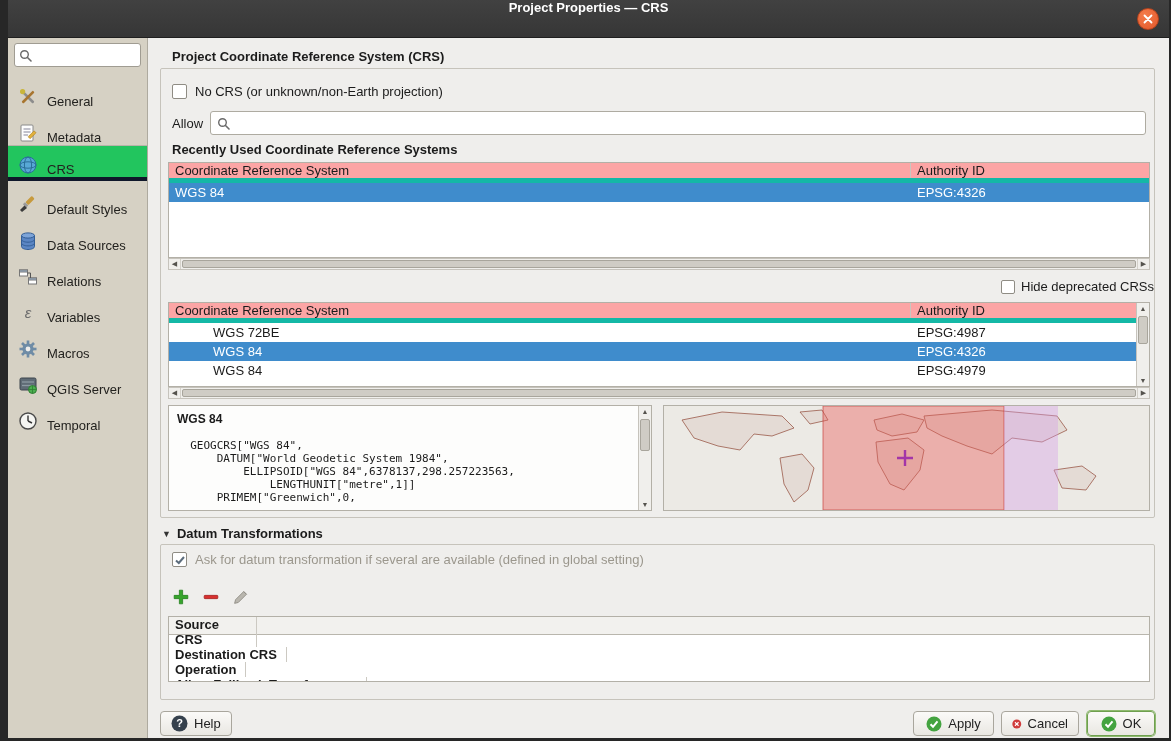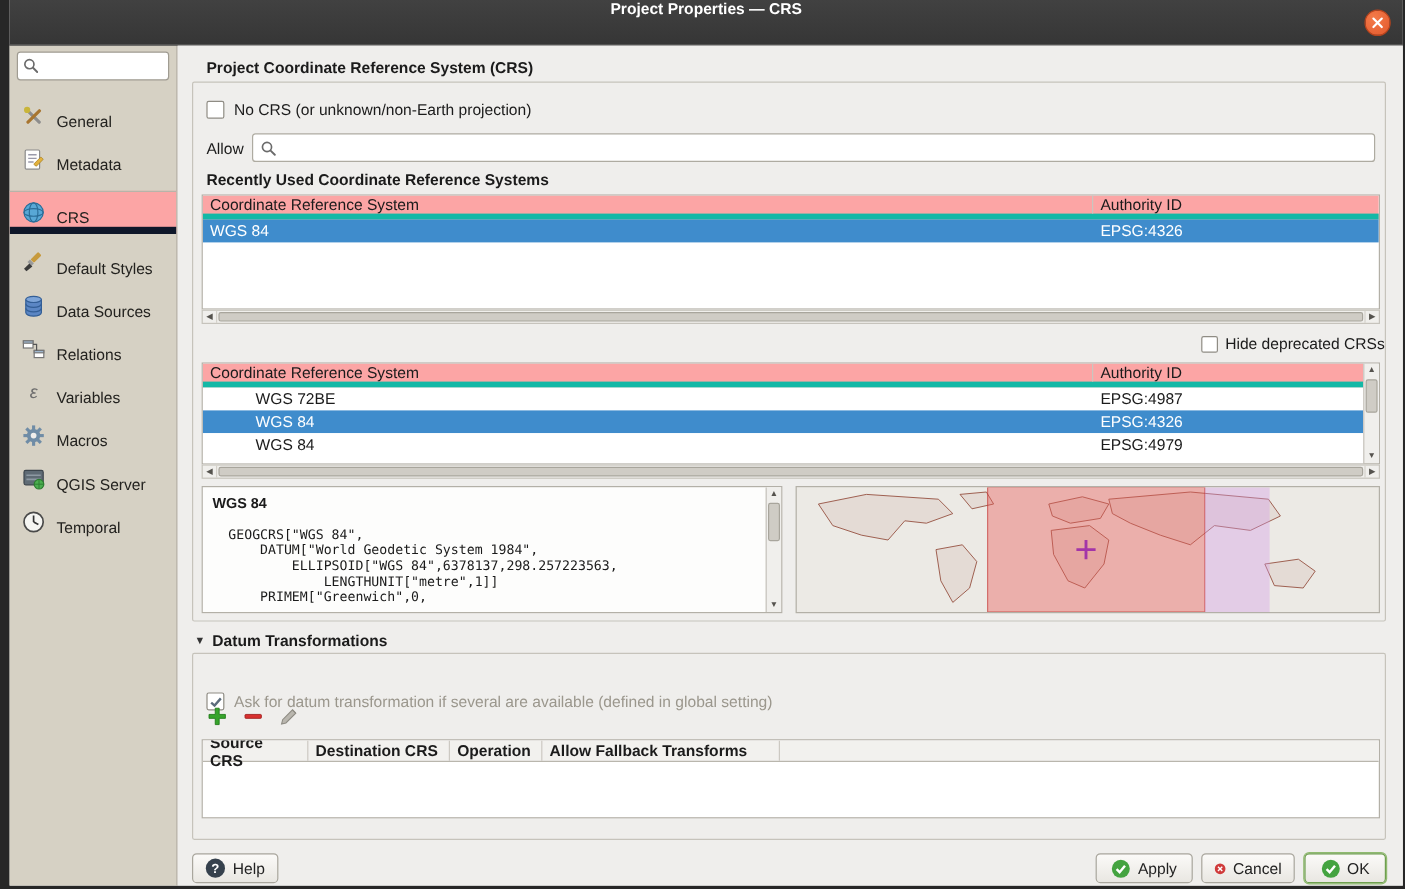--- a/index.html
+++ b/index.html
@@ -20,21 +20,21 @@
   .winbody { flex:1; display:flex; min-height:0; }
 
   
   .sidebar { flex:none; width:140px; background:#d6d1c4; border-right:1px solid #aeaa9f; display:flex; flex-direction:column; }
   .sidebar-search { margin:5px 6px 6px 6px; position:relative; }
   .sidebar-search input { width:100%; height:24px; border:1px solid #a09c92; border-radius:3px; background:#fff;
                           padding:0 4px 0 22px; font-size:12px; outline:none; font-family:inherit; }
   .sidebar-search .glyph { position:absolute; left:5px; top:5px; width:13px; height:13px; }
   .nav { flex:1; overflow:hidden; }
   .nav-item { height:36px; display:flex; align-items:flex-end; gap:7px; padding:0 8px; font-size:13px; color:#23221f; cursor:pointer; }
-  .nav-item.selected { background:#fca5a5; border-top:1px solid #b8b4a9; border-bottom:6px solid #0f172a;margin-top:14px; }
+  .nav-item.selected { background:#22c55e; border-top:1px solid #b8b4a9; border-bottom:4px solid #0f172a; }
   .nav-icon { width:24px; height:24px; flex:none; display:flex; align-items:center; justify-content:center; }
 
   
   .content { flex:1; position:relative; background:#efeeec; font-size:13px; color:#1b1b1b; overflow:hidden; }
   .abs { position:absolute; }
   .section-title { font-weight:bold; }
   .group-frame { position:absolute; border:1px solid #c6c3bb; border-radius:2px; }
 
   .check-row { display:flex; align-items:center; gap:8px; }
   .checkbox { width:15px; height:15px; background:#ffffff; border:1px solid #8f8c84; border-radius:2px; flex:none;
@@ -79,21 +79,21 @@
   .wkt-pad { padding:6px 20px 0 8px; }
   .wkt-title { font-weight:bold; font-size:12px; margin-bottom:13px; }
   .wkt-label { font-weight:bold; font-size:12px; margin-bottom:4px; }
   .wkt-line { white-space:pre; font-family:"DejaVu Sans Mono", monospace; font-size:11px; line-height:13px; }
   .map-panel { position:absolute; background:#eceae5; border:1px solid #b3b0a7; overflow:hidden; }
 
   
   .tri { font-size:9px; color:#333; margin-right:6px; }
   .toolbar { display:flex; gap:8px; }
   .tool { width:22px; height:22px; display:flex; align-items:center; justify-content:center; cursor:pointer; }
-  .d-header { display:flex; height:18px; background:#f2f1ee; border-bottom:1px solid #b9b6ad; }
+  .d-header { display:flex; height:18px; background:#f2f1ee; border-bottom:1px solid #b9b6ad;flex-direction:column; }
   .d-header .cell { font-weight:bold; padding:0 6px; display:flex; align-items:center; border-right:1px solid #ccc9c2; font-size:13px; }
   .d-header .cell.dfill { border-right:none; }
   .dcol1 { width:88px; flex:none; } .dcol2 { width:118px; flex:none; } .dcol3 { width:77px; flex:none; } .dcol4 { width:198px; flex:none; }
   .dfill { flex:1; }
 
   
   .btn { position:absolute; top:673px; height:25px; display:flex; align-items:center; justify-content:center; gap:6px;
          padding:0 10px; background:linear-gradient(#fbfaf8,#e9e7e2); border:1px solid #a9a69d; border-radius:4px;
          font-size:13px; color:#222; cursor:pointer; font-family:inherit; }
   .btn.ok-focused { border-color:#6f9f4f; box-shadow:0 0 0 1px #8fba6f; }
@@ -357,21 +357,21 @@
           <path d="M233 52 h16 M241 44 v16" stroke="#a335a8" stroke-width="2.4"></path>
         </svg>
       </div>
 
       <div class="abs" style="left:14px; top:488px; display:flex; align-items:center;">
         <span class="tri">▼</span>
         <span class="section-title">Datum Transformations</span>
       </div>
       <div class="group-frame" style="left:12px; top:506px; width:995px; height:156px;"></div>
 
-      <div class="check-row abs" style="left:24px; top:539px;justify-content:space-between;">
+      <div class="check-row abs" style="left:24px; top:514px;justify-content:space-between;">
         <span class="checkbox">
           <svg width="12" height="12" viewBox="0 0 12 12">
               <path d="M2 6.5 L4.8 9 L10 3" fill="none" stroke="#5c6c7c" stroke-width="2"></path>
             </svg>
         </span>
         <span class="disabled-label">Ask for datum transformation if several are available (defined in global setting)</span>
       </div>
 
       <div class="toolbar abs" style="left:22px; top:548px;">
         <span class="tool">

